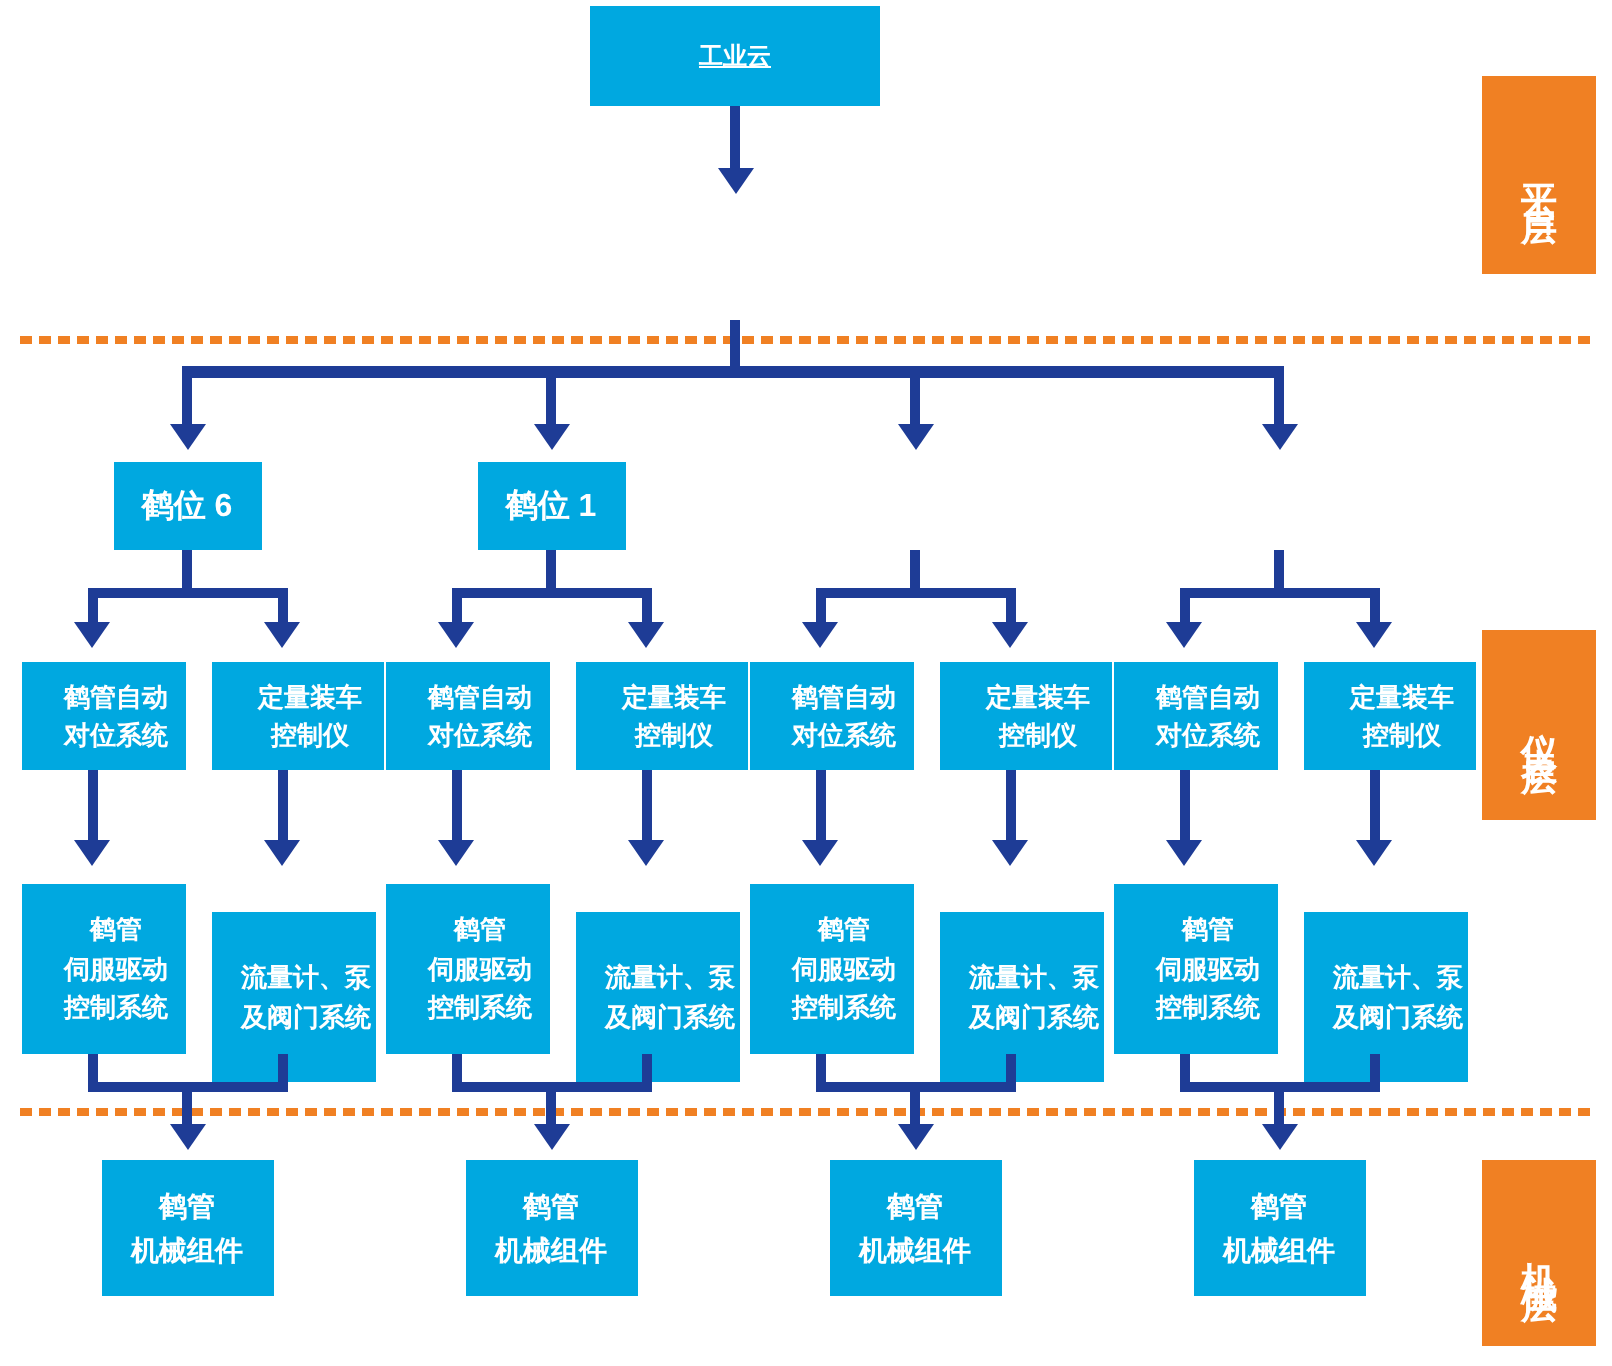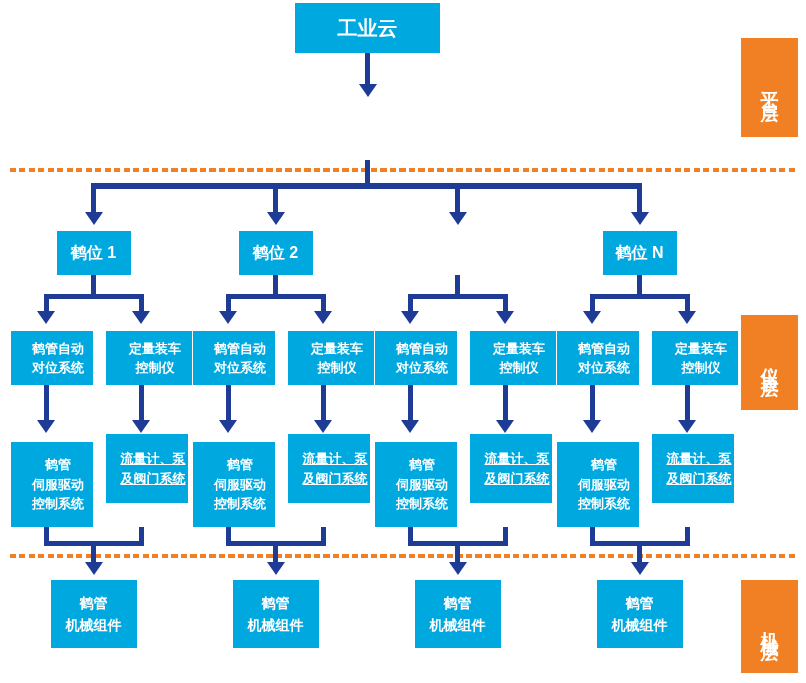--- a/index.html
+++ b/index.html
@@ -1,27 +1,27 @@
 <!DOCTYPE html>
 <html><head>
 <meta charset="utf-8">
 <style>
   html,body{margin:0;padding:0;background:#ffffff;}
   .stage{position:relative;width:806px;height:683px;background:#ffffff;overflow:hidden;
          font-family:"Liberation Sans",sans-serif;}
   
   .node{position:absolute;background:#00a8e0;color:#ffffff;display:flex;align-items:center;
         justify-content:center;text-align:center;font-weight:bold;white-space:pre-line;}
-  .lg{font-size:20px;}
+  .lg{font-size:12px;text-decoration:underline;}
   .crane-box{left:45.5px;top:231px;width:74px;height:44px;font-size:16px;}
   .sm{font-size:13px;line-height:1.5;padding-left:12px;}
   .box-a1{left:0;top:331px;width:70px;height:54px;}
   .box-b1{left:95px;top:331px;width:74px;height:54px;}
   .box-a2{left:0;top:442px;width:70px;height:85px;}
-  .box-b2{left:95px;top:434px;width:70px;height:69px;text-decoration:underline;}
+  .box-b2{left:95px;top:456px;width:70px;height:85px;}
   .bottom-box{left:39.5px;top:580px;width:86px;height:68px;font-size:14px;line-height:1.6;}
   
   .shaft{position:absolute;width:5px;background:#1e3c96;}
   .hbar{position:absolute;height:5px;background:#1e3c96;}
   .head{position:absolute;width:0;height:0;border-left:9px solid transparent;
         border-right:9px solid transparent;border-top:13px solid #1e3c96;}
   .dashed{position:absolute;left:10px;width:788px;height:4px;z-index:0;
           background:repeating-linear-gradient(90deg,#f08023 0,#f08023 6px,transparent 6px,transparent 9.5px);}
   .layers-line-1{top:168px;}
   .layers-line-2{top:554px;}
@@ -69,20 +69,52 @@
 
   <div class="node lg cloud-box">工业云</div>
   <div class="shaft a1-shaft"></div>
   <div class="head a1-head"></div>
   <div class="shaft trunk"></div>
   <div class="hbar dist-bar"></div>
 
   <div class="branch" style="left:11px">
     <div class="shaft drop"></div>
     <div class="head head-drop"></div>
+    <div class="node crane-box">鹤位 6</div>
+    <div class="shaft crane-stub"></div>
+    <div class="hbar split-bar"></div>
+    <div class="shaft shaft-a1"></div>
+    <div class="head head-a1"></div>
+    <div class="shaft shaft-b1"></div>
+    <div class="head head-b1"></div>
+    <div class="node sm box-a1">鹤管自动
+对位系统</div>
+    <div class="node sm box-b1">定量装车
+控制仪</div>
+    <div class="shaft shaft-a2"></div>
+    <div class="head head-a2"></div>
+    <div class="shaft shaft-b2"></div>
+    <div class="head head-b2"></div>
+    <div class="node sm box-a2">鹤管
+伺服驱动
+控制系统</div>
+    <div class="node sm box-b2">流量计、泵
+及阀门系统</div>
+    <div class="shaft merge-a"></div>
+    <div class="shaft merge-b"></div>
+    <div class="hbar merge-bar"></div>
+    <div class="shaft merge-shaft"></div>
+    <div class="head merge-head"></div>
+    <div class="node bottom-box">鹤管
+机械组件</div>
+  </div>
+
+  <div class="branch" style="left:193px">
+    <div class="shaft drop"></div>
+    <div class="head head-drop"></div>
     <div class="node crane-box">鹤位 1</div>
     <div class="shaft crane-stub"></div>
     <div class="hbar split-bar"></div>
     <div class="shaft shaft-a1"></div>
     <div class="head head-a1"></div>
     <div class="shaft shaft-b1"></div>
     <div class="head head-b1"></div>
     <div class="node sm box-a1">鹤管自动
 对位系统</div>
     <div class="node sm box-b1">定量装车
@@ -98,52 +130,20 @@
 及阀门系统</div>
     <div class="shaft merge-a"></div>
     <div class="shaft merge-b"></div>
     <div class="hbar merge-bar"></div>
     <div class="shaft merge-shaft"></div>
     <div class="head merge-head"></div>
     <div class="node bottom-box">鹤管
 机械组件</div>
   </div>
 
-  <div class="branch" style="left:193px">
-    <div class="shaft drop"></div>
-    <div class="head head-drop"></div>
-    <div class="node crane-box">鹤位 2</div>
-    <div class="shaft crane-stub"></div>
-    <div class="hbar split-bar"></div>
-    <div class="shaft shaft-a1"></div>
-    <div class="head head-a1"></div>
-    <div class="shaft shaft-b1"></div>
-    <div class="head head-b1"></div>
-    <div class="node sm box-a1">鹤管自动
-对位系统</div>
-    <div class="node sm box-b1">定量装车
-控制仪</div>
-    <div class="shaft shaft-a2"></div>
-    <div class="head head-a2"></div>
-    <div class="shaft shaft-b2"></div>
-    <div class="head head-b2"></div>
-    <div class="node sm box-a2">鹤管
-伺服驱动
-控制系统</div>
-    <div class="node sm box-b2">流量计、泵
-及阀门系统</div>
-    <div class="shaft merge-a"></div>
-    <div class="shaft merge-b"></div>
-    <div class="hbar merge-bar"></div>
-    <div class="shaft merge-shaft"></div>
-    <div class="head merge-head"></div>
-    <div class="node bottom-box">鹤管
-机械组件</div>
-  </div>
-
   <div class="branch" style="left:375px">
     <div class="shaft drop"></div>
     <div class="head head-drop"></div>
     <div class="shaft crane-stub"></div>
     <div class="hbar split-bar"></div>
     <div class="shaft shaft-a1"></div>
     <div class="head head-a1"></div>
     <div class="shaft shaft-b1"></div>
     <div class="head head-b1"></div>
     <div class="node sm box-a1">鹤管自动
@@ -164,21 +164,20 @@
     <div class="hbar merge-bar"></div>
     <div class="shaft merge-shaft"></div>
     <div class="head merge-head"></div>
     <div class="node bottom-box">鹤管
 机械组件</div>
   </div>
 
   <div class="branch" style="left:557px">
     <div class="shaft drop"></div>
     <div class="head head-drop"></div>
-    <div class="node crane-box">鹤位 N</div>
     <div class="shaft crane-stub"></div>
     <div class="hbar split-bar"></div>
     <div class="shaft shaft-a1"></div>
     <div class="head head-a1"></div>
     <div class="shaft shaft-b1"></div>
     <div class="head head-b1"></div>
     <div class="node sm box-a1">鹤管自动
 对位系统</div>
     <div class="node sm box-b1">定量装车
 控制仪</div>

